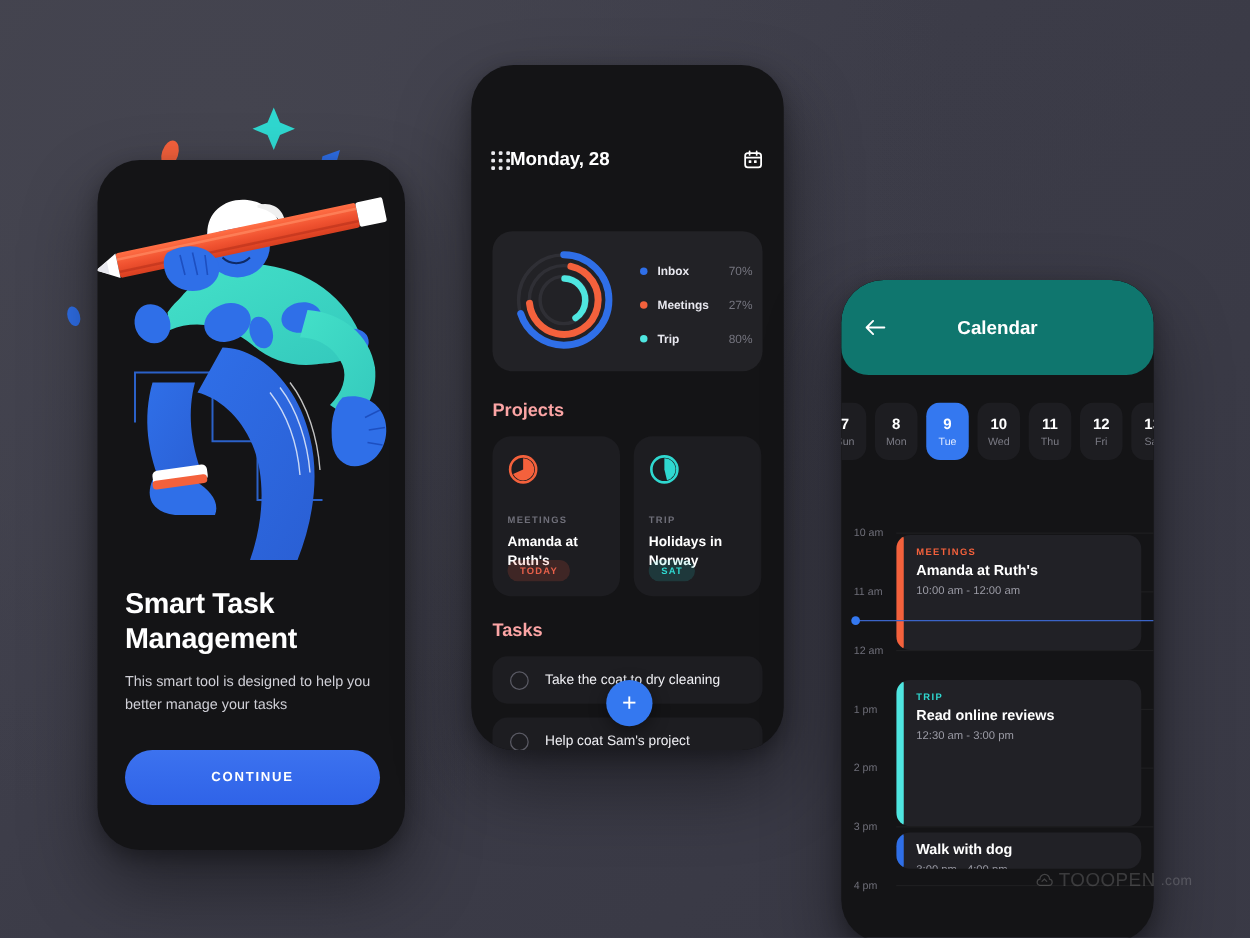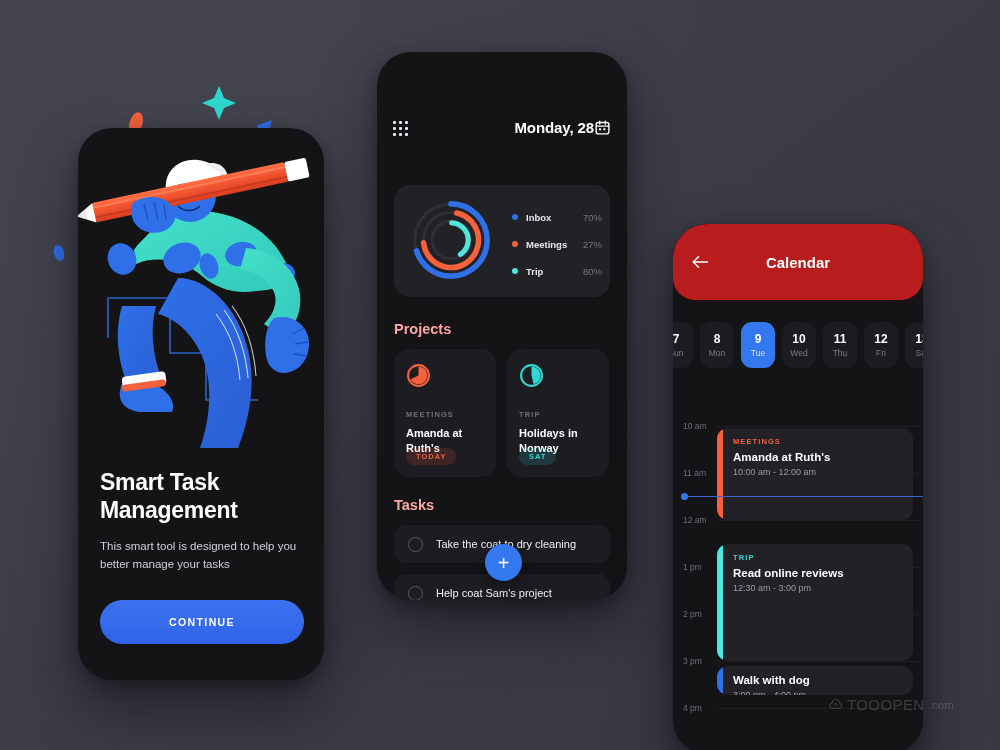--- a/index.html
+++ b/index.html
@@ -53,21 +53,21 @@
   }
 
   
   .home-head {
     position: absolute; left: 0; top: 0; width: 250px; height: 98px;
     display: flex; align-items: flex-end; padding: 0 16px 14px 16px;
   }
   .grid-icon { display: grid; grid-template-columns: repeat(3,3px); gap: 3px; width: 15px; cursor: pointer; }
   .grid-icon i { width: 3px; height: 3px; background: #e9e9ee; border-radius: 1px; display: block; }
   .home-title {
-    flex: 1; text-align: right; color: #ffffff;
+    flex: 1; text-align: left; color: #ffffff;
     font-size: 15px; font-weight: bold; letter-spacing: -0.1px;
   }
   .cal-ic { width: 17px; height: 17px; cursor: pointer; }
 
   .stats-card {
     position: absolute; left: 17px; top: 133px; width: 216px; height: 112px;
     background: #222226; border-radius: 16px;
   }
   .donut { position: absolute; left: 14px; top: 12px; width: 86px; height: 86px; }
   .legend { position: absolute; left: 118px; top: 22px; width: 90px; }
@@ -123,21 +123,21 @@
     background: #3478f0; border-radius: 50%; border: none; cursor: pointer;
     display: flex; align-items: center; justify-content: center;
     color: #fff; font-size: 20px; line-height: 1; font-weight: 300;
     box-shadow: 0 4px 14px rgba(0,0,0,0.4);
     z-index: 5; font-family: "Liberation Sans", sans-serif;
   }
 
   
   .cal-head {
     position: absolute; left: 0; top: 0; width: 250px; height: 76px;
-    background: #b91c1c; border-radius: 34px 34px 22px 22px;
+    background: #0f766e; border-radius: 34px 34px 22px 22px;
     display: flex; align-items: center; padding: 0 18px;
   }
   .back-ic { width: 18px; height: 14px; cursor: pointer; }
   .cal-head-title {
     flex: 1; text-align: center; color: #ffffff;
     font-size: 15px; font-weight: bold; margin-right: 18px;
   }
 
   .date-strip {
     position: absolute; left: 0; top: 98px; width: 250px; height: 46px;

